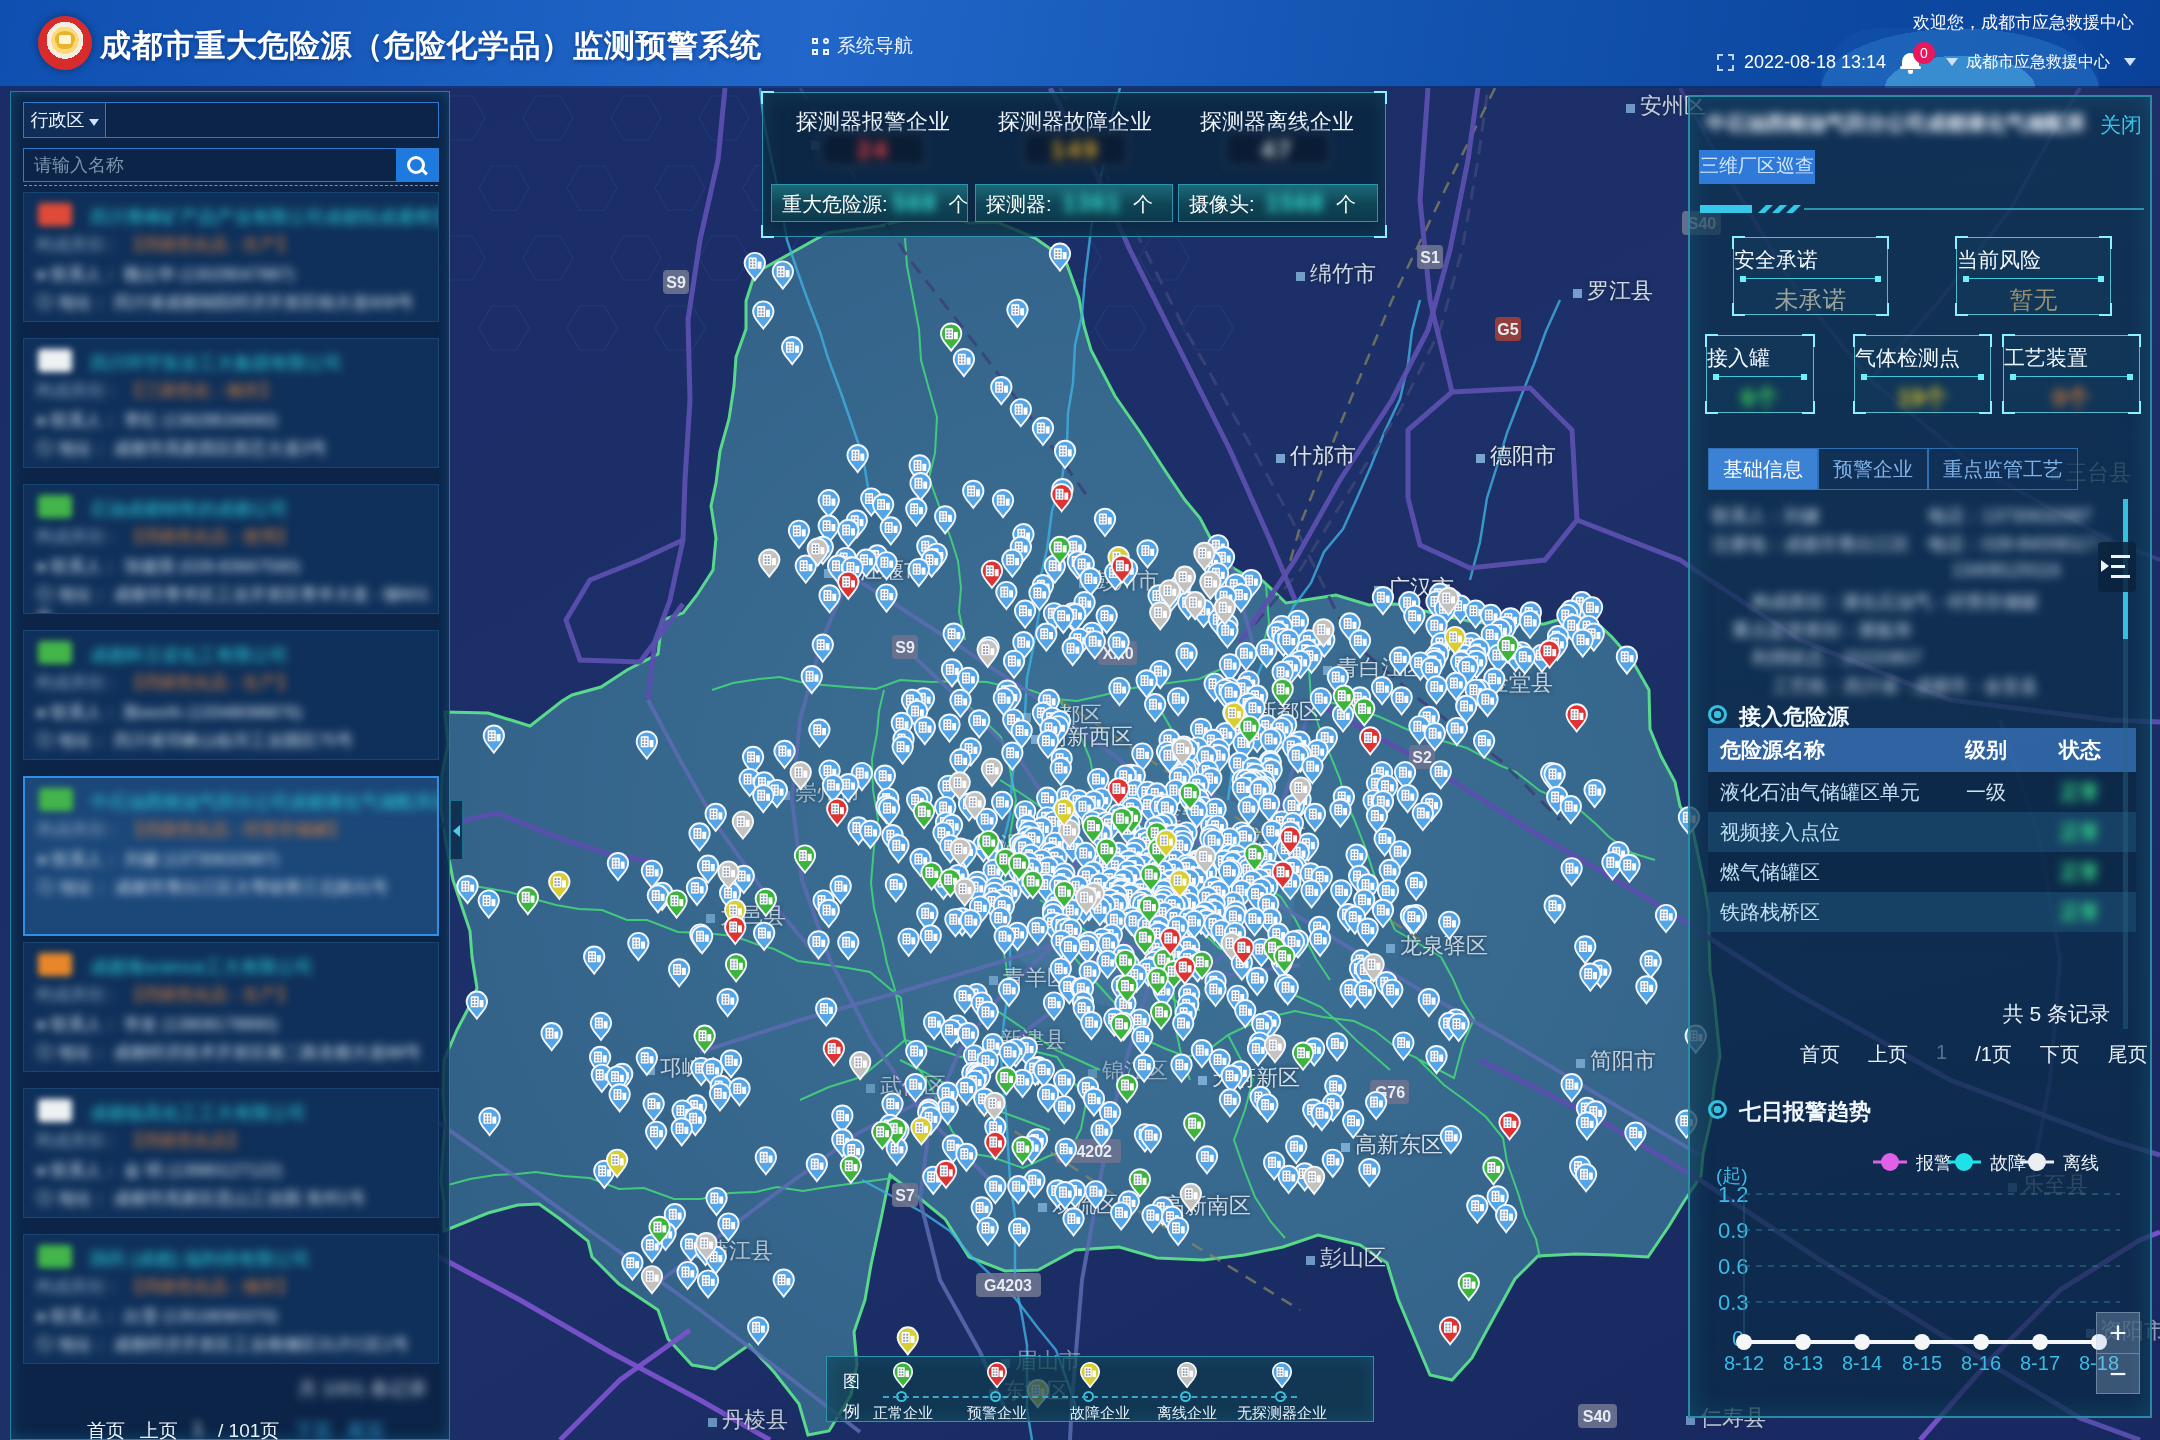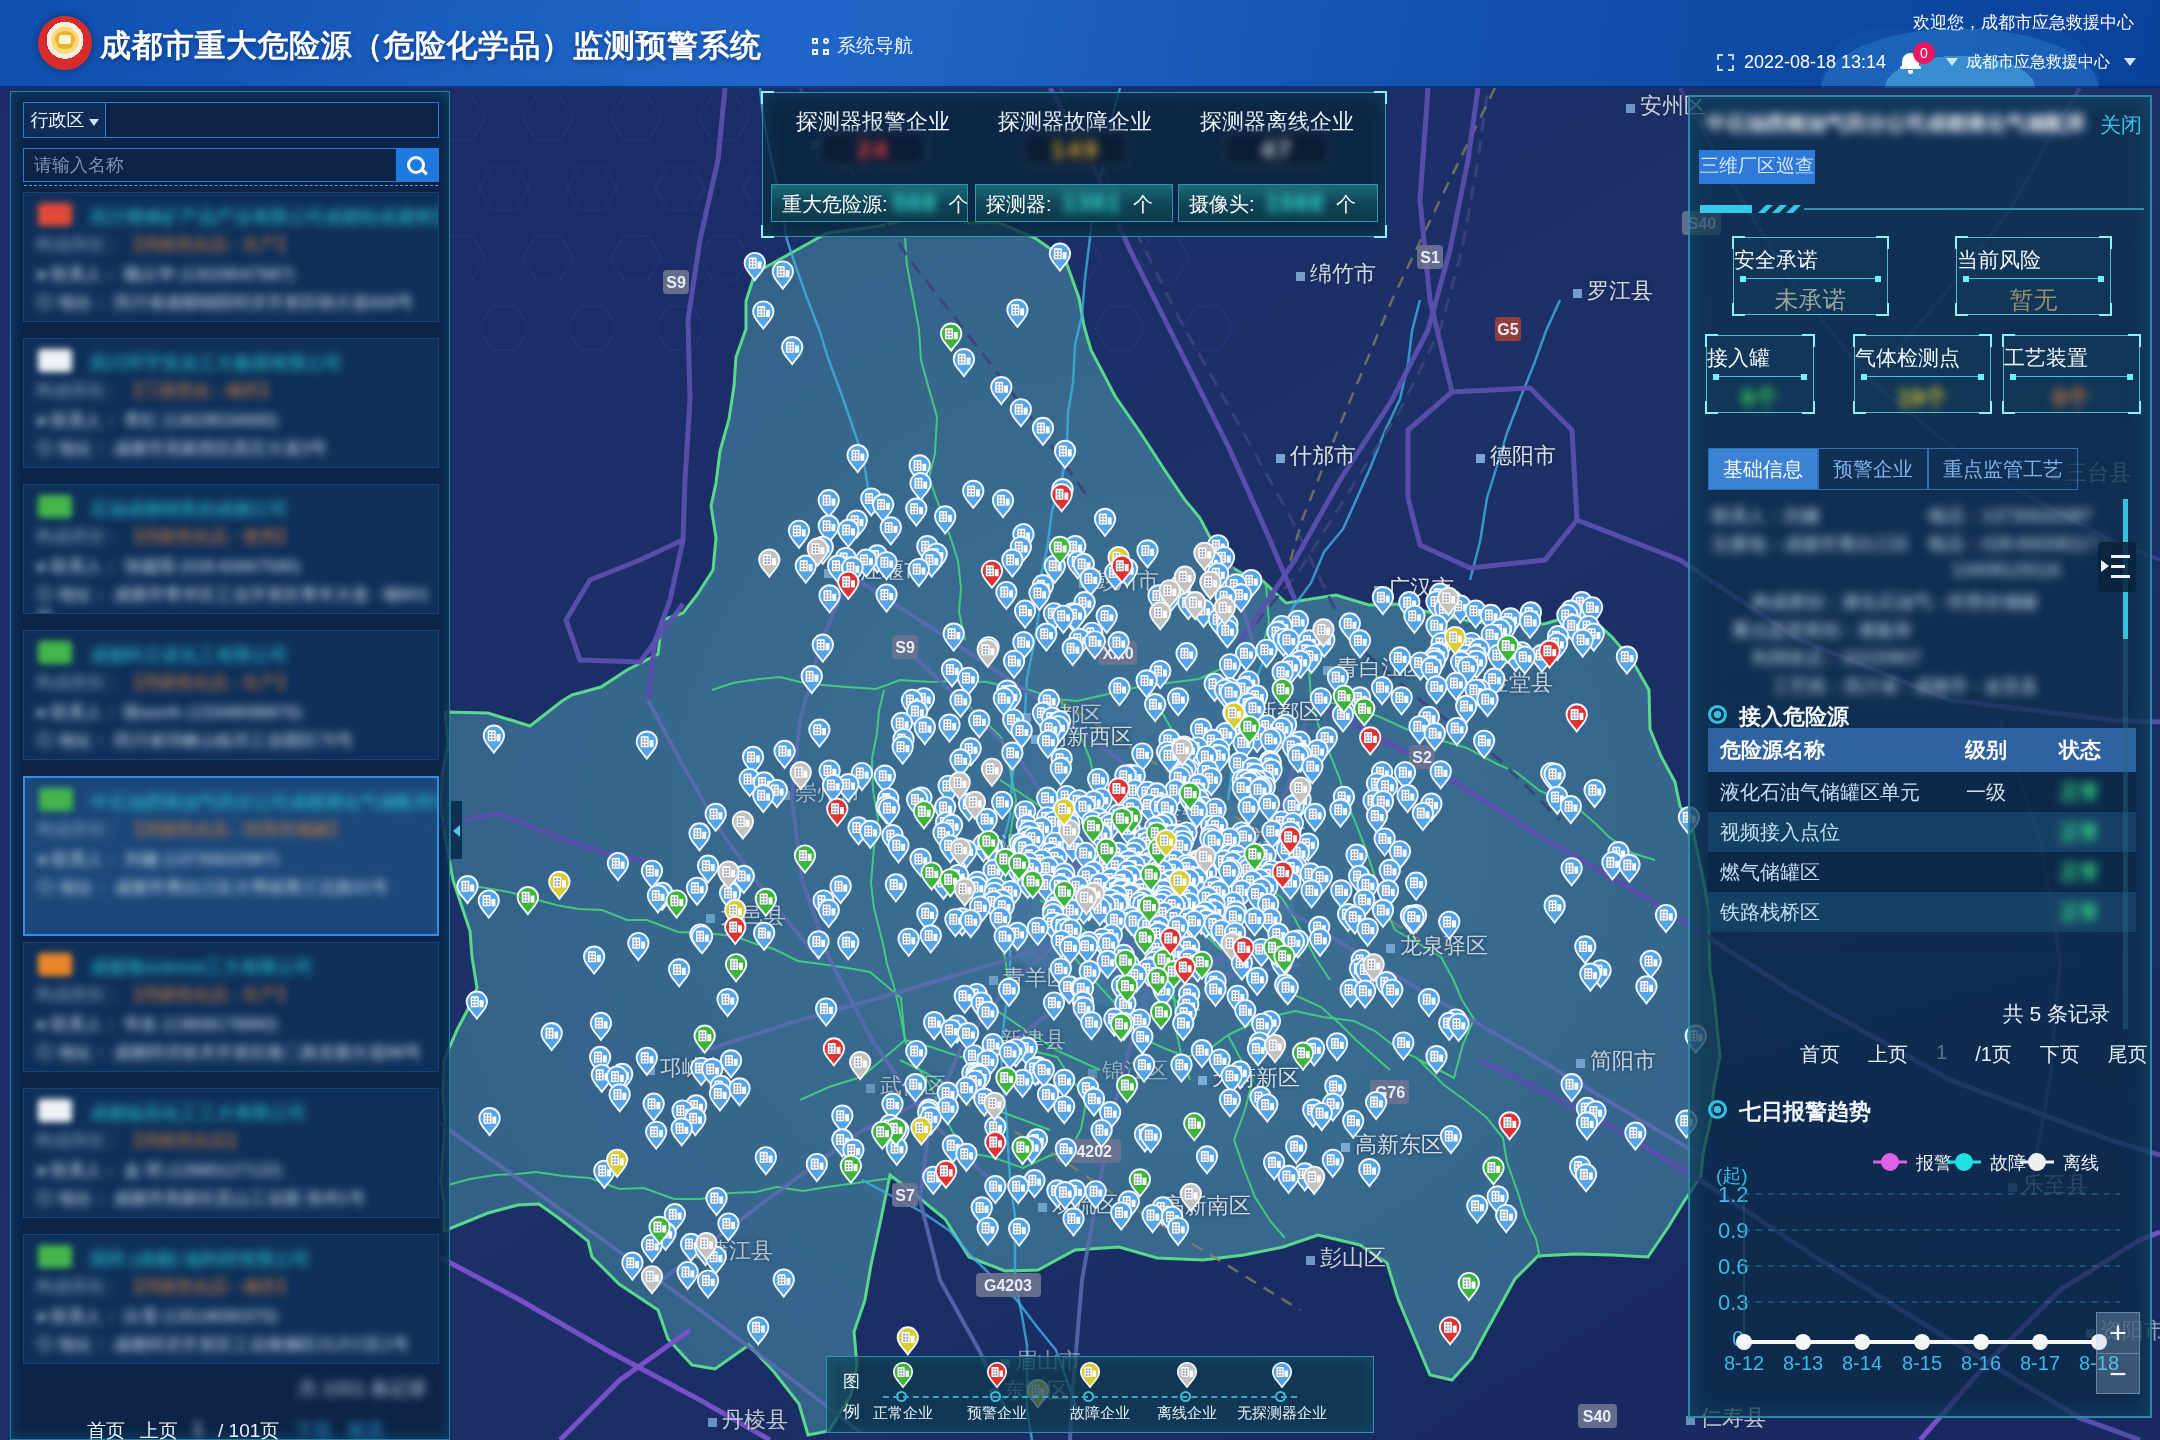--- a/index.html
+++ b/index.html
@@ -72,21 +72,21 @@
 .card .r3{position:absolute;left:12px;top:98px;color:#d6e4f0;font-size:17px;filter:blur(4px);}
 .bred{background:#e04a38;}.bwhite{background:#eef2f5;}.bgreen{background:#43b54a;}.borange{background:#e8872a;}
 .card.sel{border:2px solid #2f8fe8;background:rgba(28,74,124,.95);}
 #lcount{position:absolute;right:22px;top:1284px;color:#cddcec;font-size:19px;filter:blur(5px);}
 #lpage{position:absolute;left:0;top:1326px;width:100%;color:#e8f2fa;font-size:19px;display:flex;justify-content:space-between;padding:0 64px 0 76px;}
 #lpage .dim{filter:blur(4px);}
 #lpage .nx{color:#2f9fd8;}
 #ltab{position:absolute;left:450px;top:800px;width:13px;height:60px;background:rgba(10,40,70,.85);border:1px solid rgba(40,150,180,.6);z-index:21;}
 #ltab:before{content:"";position:absolute;left:2px;top:24px;border-top:6px solid transparent;border-bottom:6px solid transparent;border-right:7px solid #55c8e8;}
 
-#legend{position:absolute;left:826px;top:1356px;width:548px;height:77px;z-index:20;
+#legend{position:absolute;left:826px;top:1356px;width:548px;height:66px;z-index:20;
  background:rgba(14,60,78,.72);border:1px solid #2f93ad;box-shadow:inset 0 0 18px rgba(46,180,210,.18);}
 #legend .lt{position:absolute;left:16px;top:10px;color:#f0f6fc;font-size:17px;width:20px;line-height:30px;}
 .lgpin{position:absolute;top:5px;width:20px;height:26px;}
 .lgdot{position:absolute;top:34px;width:11px;height:11px;border-radius:50%;border:2px solid #35c0e0;background:rgba(10,40,60,.6);}
 #lgline{position:absolute;left:56px;top:39px;width:414px;border-top:2px dashed #3fa8c8;}
 .lglab{position:absolute;top:47px;color:#e8f2fa;font-size:15px;white-space:nowrap;transform:translateX(-50%);}
 
 #rpanel{position:absolute;left:1688px;top:95px;width:464px;height:1323px;z-index:20;
  background:linear-gradient(180deg,rgba(12,50,78,.74),rgba(9,42,68,.7));border:2px solid rgba(47,147,173,.9);box-shadow:inset 0 0 26px rgba(46,180,210,.2);}
 #rtitle{position:absolute;left:16px;top:13px;width:390px;color:#f2f8ff;font-size:20px;font-weight:bold;filter:blur(5px);white-space:nowrap;}

